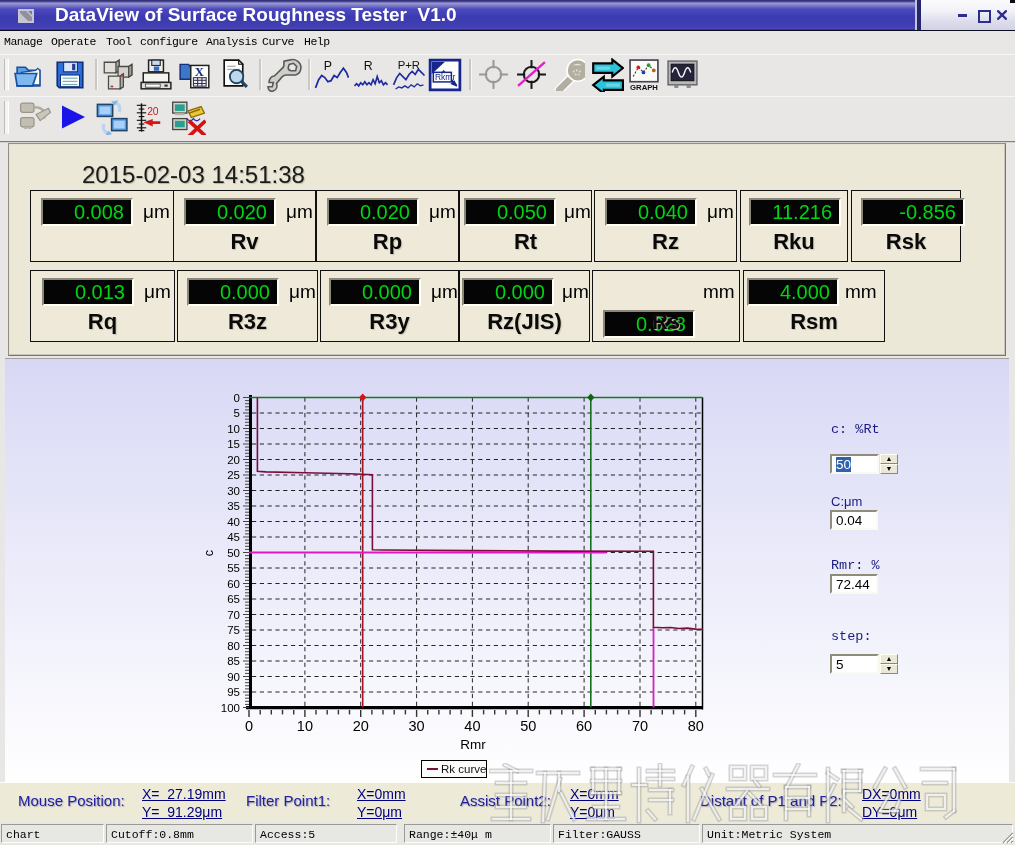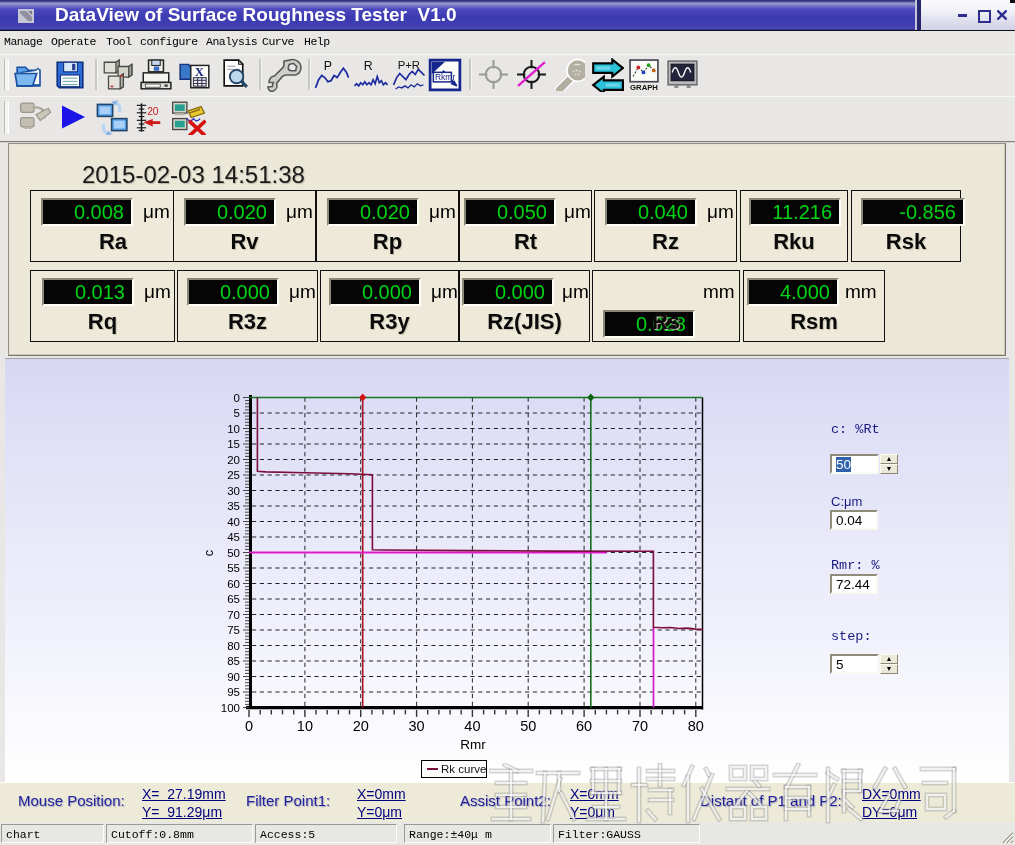--- a/index.html
+++ b/index.html
@@ -275,21 +275,20 @@
 <div class="tsep" style="left:308px;top:59px;height:31px;"></div>
 <div class="tsep" style="left:469px;top:59px;height:31px;"></div>
 <div class="grip" style="left:4px;top:101px;height:33px;"></div>
 
 <div class="abs" id="panel"></div>
 <div class="abs" id="datetext">2015-02-03 14:51:38</div>
 
 <div class="cell" style="left:30px;top:190px;width:166px;height:72px;">
   <div class="lcd" style="left:10px;width:92px;">0.008</div>
     <div class="um" style="left:112px;">μm</div>
-    <div class="rlab">Ra</div>
   </div>
 <div class="cell" style="left:173px;top:190px;width:143px;height:72px;">
   <div class="lcd" style="left:10px;width:92px;">0.020</div>
     <div class="um" style="left:112px;">μm</div>
     <div class="rlab">Rv</div>
   </div>
 <div class="cell" style="left:316px;top:190px;width:143px;height:72px;">
   <div class="lcd" style="left:10px;width:92px;">0.020</div>
     <div class="um" style="left:112px;">μm</div>
     <div class="rlab">Rp</div>
@@ -607,20 +606,21 @@
 <div class="sr-big" style="left:700px;top:792px;">Distant of P1 and P2:</div>
 <div class="sr-small" style="left:862px;top:786px;">DX=0mm</div>
 <div class="sr-small" style="left:862px;top:804px;">DY=0μm</div>
 
 <div class="abs" id="statusbar">
 <div class="seg" style="left:1px;width:103px;">chart</div>
 <div class="seg" style="left:106px;width:147px;">Cutoff:0.8mm</div>
 <div class="seg" style="left:255px;width:142px;">Access:5</div>
 <div class="seg" style="left:404px;width:147px;">Range:±40μ m</div>
 <div class="seg" style="left:553px;width:147px;">Filter:GAUSS</div>
+<div class="seg" style="left:702px;width:311px;">Unit:Metric System</div>
 </div>
 
 <svg class="abs" style="left:1000px;top:830px;" width="14" height="14" viewBox="0 0 14 14">
 <g stroke="#9a978a" stroke-width="1.6">
       <line x1="3" y1="13" x2="13" y2="3"></line>
       <line x1="7" y1="13" x2="13" y2="7"></line>
       <line x1="11" y1="13" x2="13" y2="11"></line>
     </g>
 <g stroke="#fffef6" stroke-width="1">
       <line x1="4" y1="13" x2="13" y2="4"></line>

